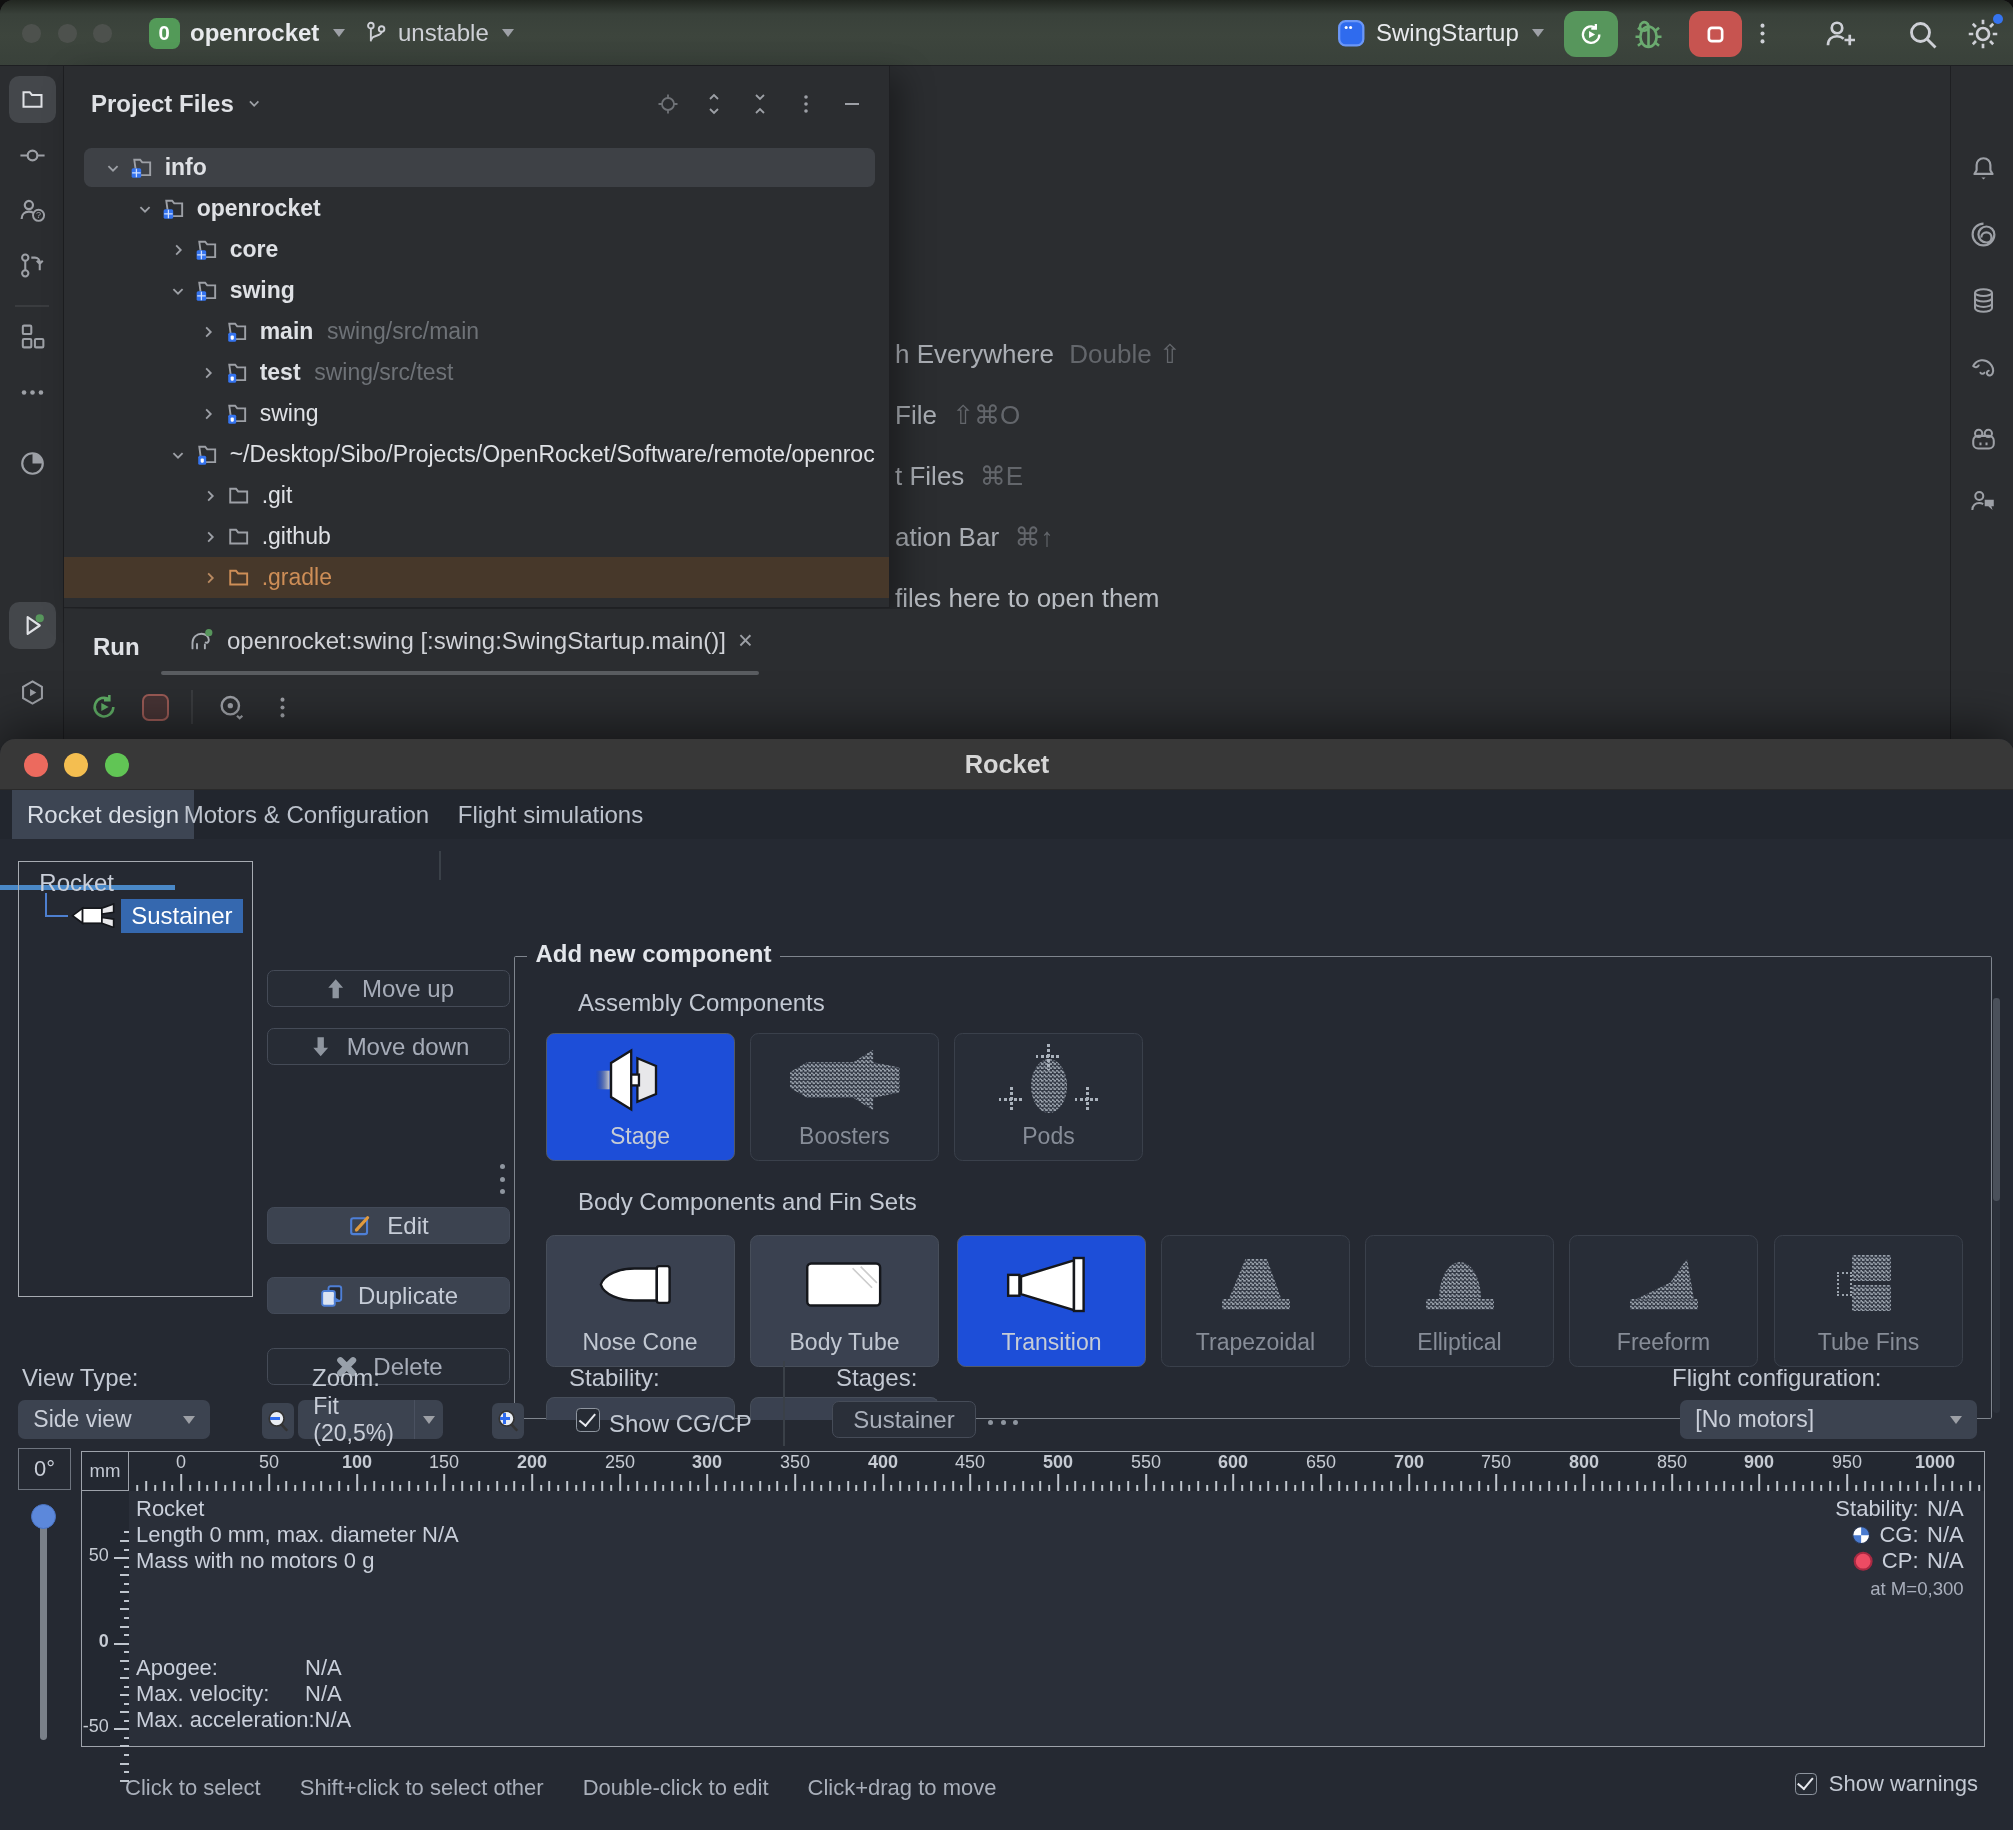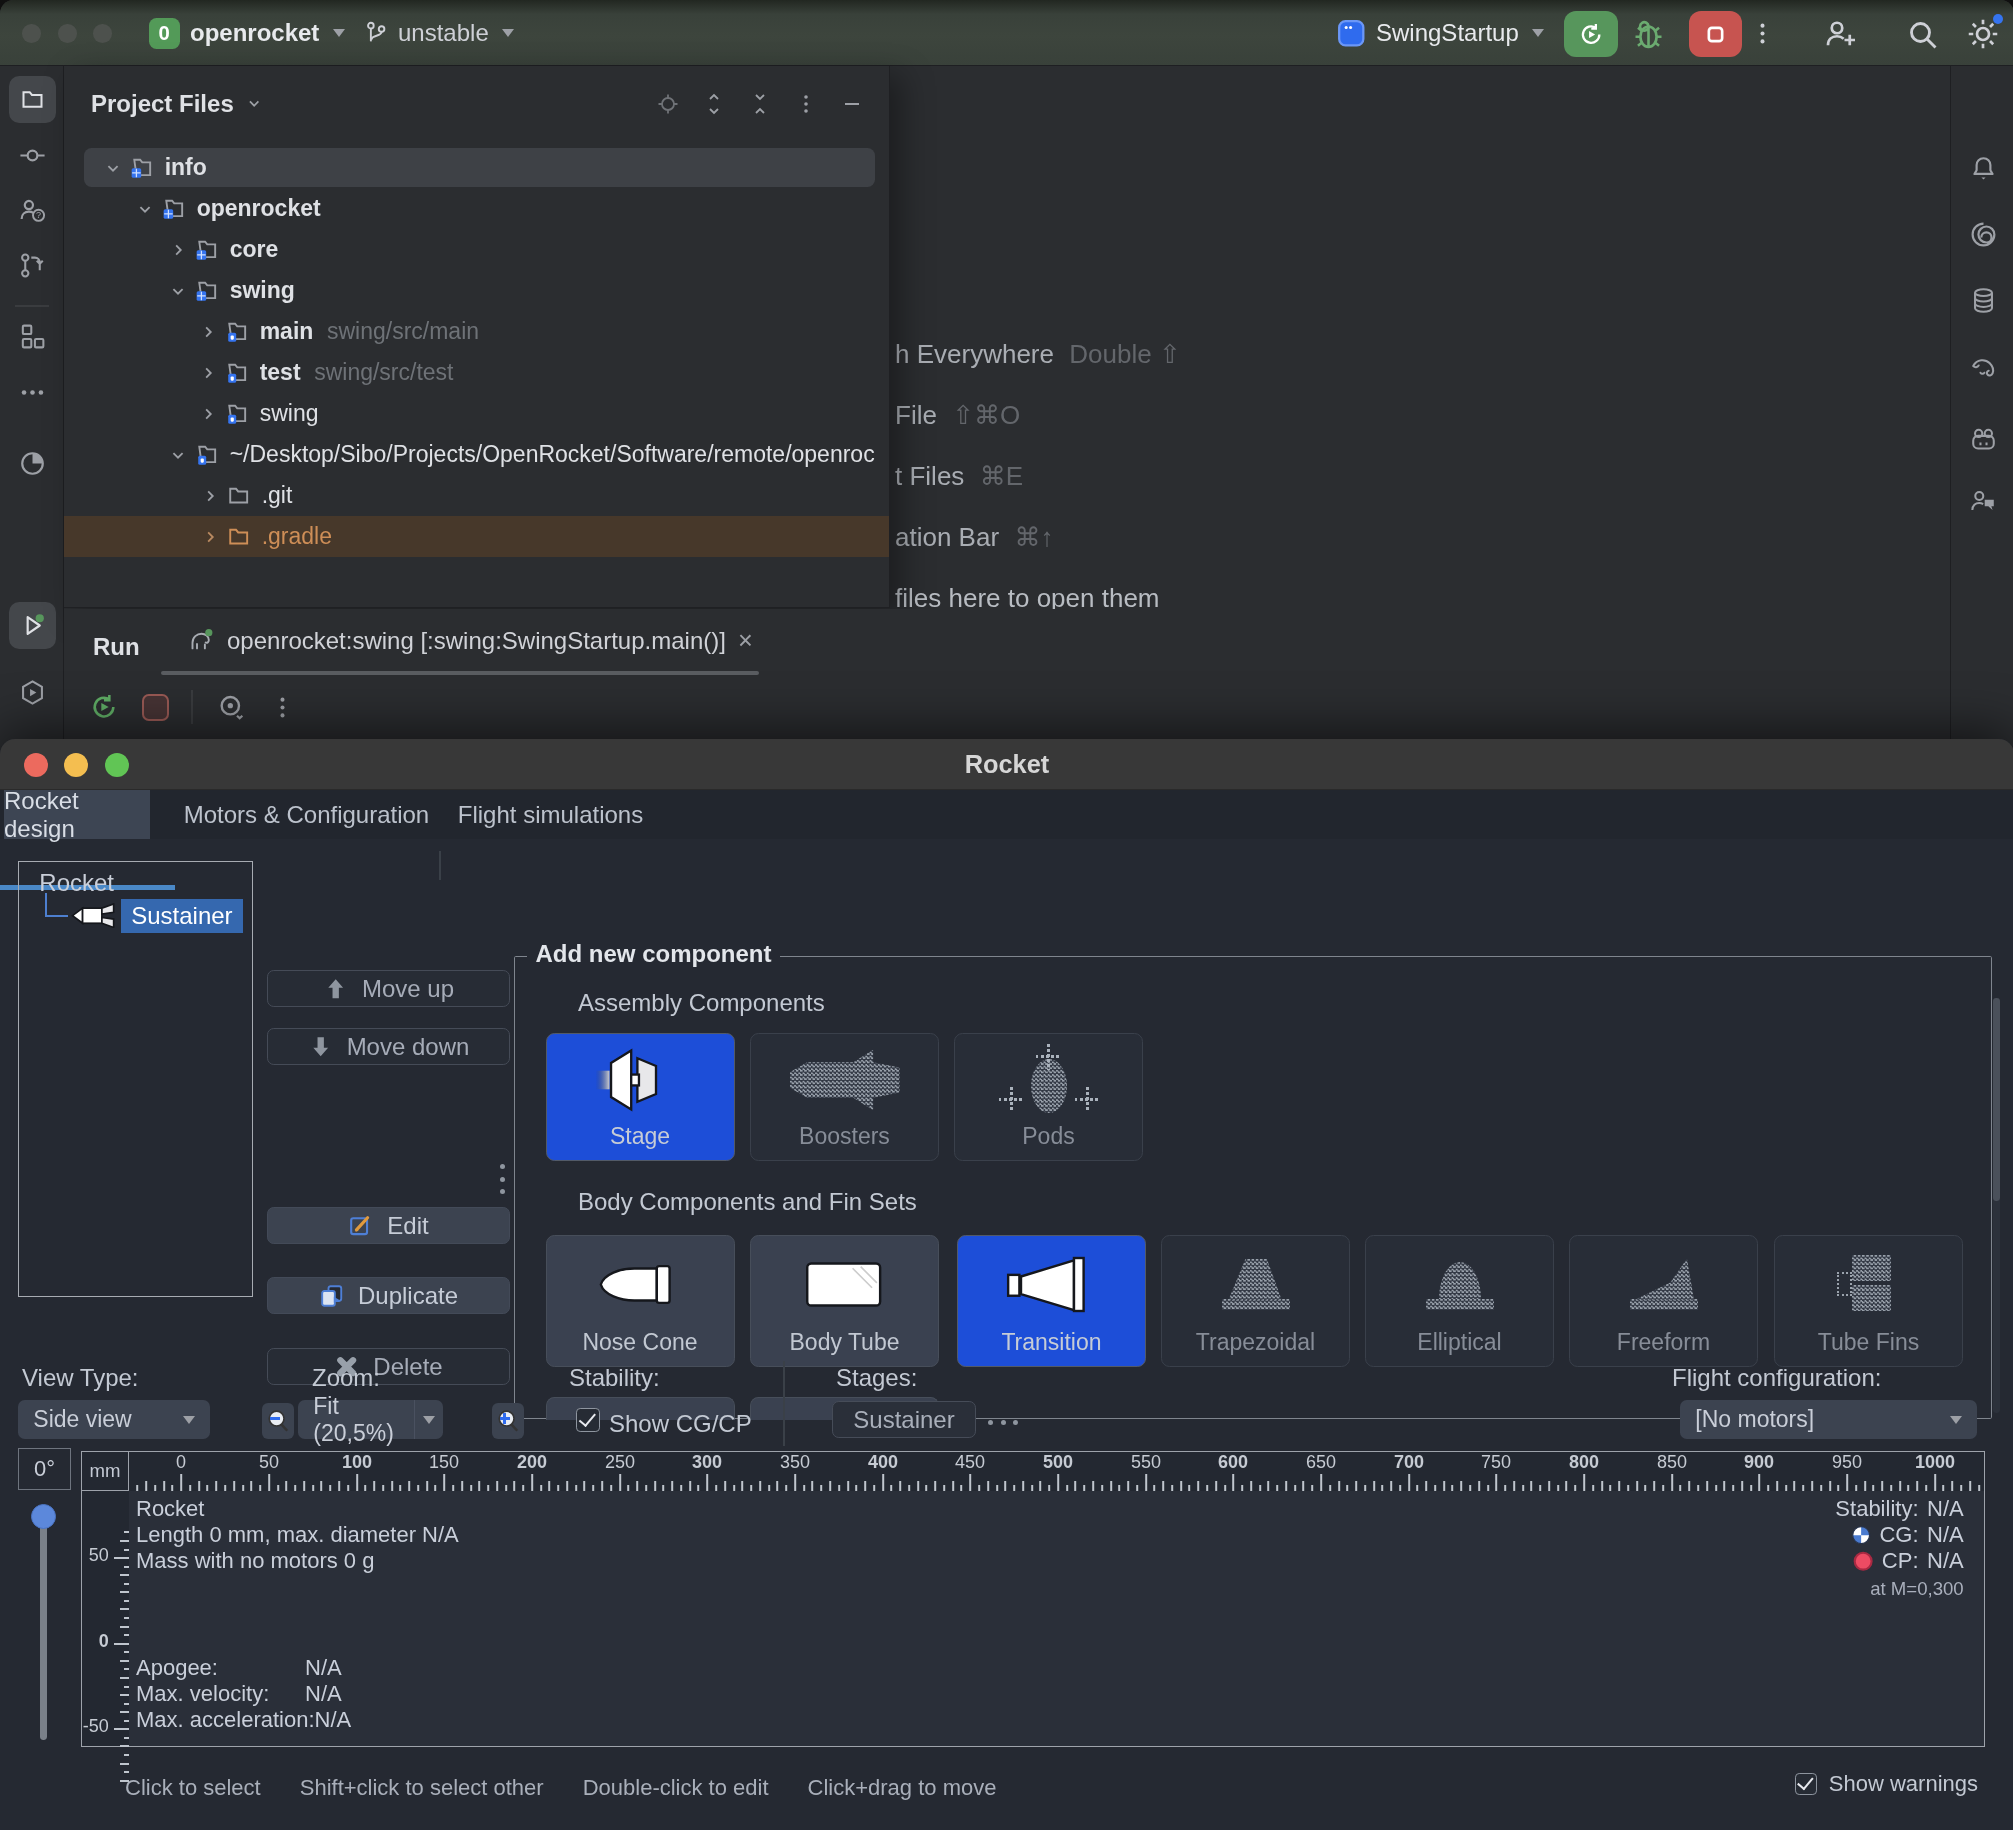--- a/index.html
+++ b/index.html
@@ -565,20 +565,29 @@
       </div>
       <div class="trow" style="padding-left:135px">
         <svg class="ic tchev" viewBox="0 0 26 26" width="22" height="22">
             <use href="#i-chevr"></use>
           </svg>
         <svg class="ic ticn" style="color:#9DA0A6" viewBox="0 0 30 30" width="25.4" height="25.4">
             <use href="#i-folder"></use>
           </svg>
         <span>.git</span>
       </div>
+      <div class="trow" style="padding-left:135px">
+        <svg class="ic tchev" viewBox="0 0 26 26" width="22" height="22">
+            <use href="#i-chevr"></use>
+          </svg>
+        <svg class="ic ticn" style="color:#9DA0A6" viewBox="0 0 30 30" width="25.4" height="25.4">
+            <use href="#i-folder"></use>
+          </svg>
+        <span>.github</span>
+      </div>
       <div class="trow gradle" style="padding-left:135px">
         <svg class="ic tchev" style="color:#B98A61" viewBox="0 0 26 26" width="22" height="22">
             <use href="#i-chevr"></use>
           </svg>
         <svg class="ic ticn" style="color:#CE8E57" viewBox="0 0 30 30" width="25.4" height="25.4">
             <use href="#i-folder"></use>
           </svg>
         <span>.gradle</span>
       </div>
     </div>
@@ -612,21 +621,21 @@
 
 <div class="orwin">
   <div class="or-title">
     <div class="tl2" style="left:24px;background:#EC6A5E"></div>
     <div class="tl2" style="left:64px;background:#F4BE50"></div>
     <div class="tl2" style="left:105px;background:#61C555"></div>
     <div class="t">Rocket</div>
   </div>
 
   <div class="or-tabs">
-    <div class="ortab active" style="left:4px;width:146px">Rocket design</div>
+    <div class="ortab active" style="left:12px;width:182px">Rocket design</div>
     <div class="tabline" style="left:0;width:175px"></div>
     <div class="ortab" style="left:175px;width:263px">Motors &amp; Configuration</div>
     <div class="tabdiv" style="left:439px"></div>
     <div class="ortab" style="left:441px;width:219px">Flight simulations</div>
   </div>
 
   <div class="or-main">
 
     <div class="rtree">
       <div class="root">Rocket</div>

